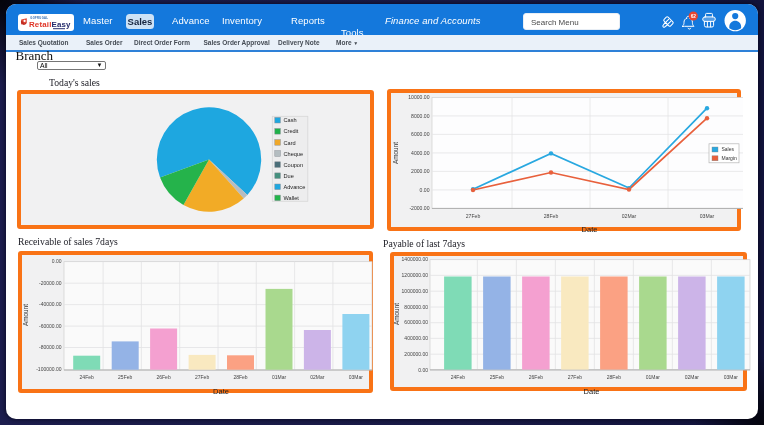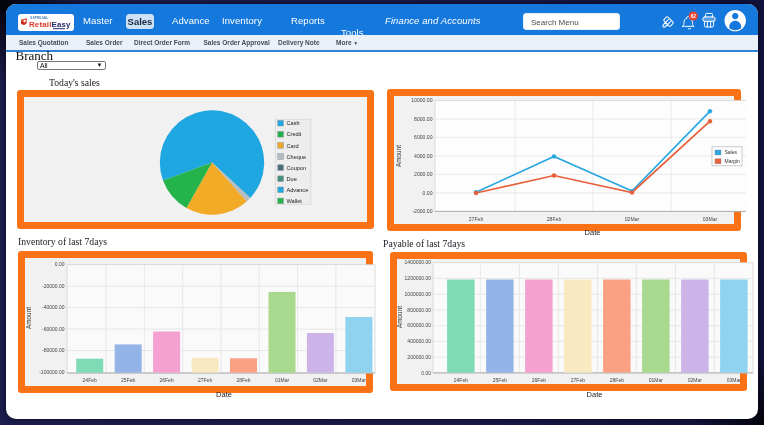--- a/index.html
+++ b/index.html
@@ -14,21 +14,21 @@
 .salespill{position:absolute;left:120px;top:10.2px;width:28px;height:15px;background:#cde2f6;border-radius:3.5px;color:#17253f;font-size:9.5px;font-weight:bold;text-align:center;line-height:15px;}
 .search{position:absolute;left:517px;top:9px;width:97px;height:17px;background:#fff;border-radius:3px;border:1px solid #e8eef5;box-sizing:border-box;}
 .search span{position:absolute;left:7px;top:3.5px;font-size:8px;color:#4a4a4a;}
 .subnav{position:absolute;left:0;top:30.5px;width:752px;height:15.5px;background:#eaf1f9;border-bottom:2px solid #2e81d8;}
 .subitem{position:absolute;top:4px;font-size:6.5px;font-weight:bold;color:#454c55;}
 .branchlbl{position:absolute;left:9.5px;top:44px;font-family:"Liberation Serif",serif;font-size:13px;color:#111;}
 .select{position:absolute;left:31px;top:56.5px;width:69px;height:9px;background:#fff;border:1px solid #767676;border-radius:2px;box-sizing:border-box;}
 .select span{position:absolute;left:2px;top:0.6px;font-size:6.8px;color:#000;}
 .select .caret{position:absolute;left:auto;right:2.5px;top:0.8px;font-size:6px;color:#111;}
 .ptitle{position:absolute;font-family:"Liberation Serif",serif;font-weight:normal;font-size:9.7px;color:#1a1a22;}
-.panel{position:absolute;background:#f1f1f2;border:7px solid #f97316;border-radius:3px;box-sizing:border-box;}
+.panel{position:absolute;background:#f1f1f2;border:4px solid #f97316;border-radius:3px;box-sizing:border-box;}
 svg{position:absolute;left:0;top:0;}
 svg text{font-family:"Liberation Sans",sans-serif;}
 </style>
 </head>
 <body>
 <div class="window">
   <div class="topbar">
     <div class="logo">
       <svg width="56" height="17" viewBox="0 0 56 17" style="position:absolute;left:0;top:0;">
         <path d="M3.2,5.6 l5.6,-1.4 l0,4.6 l-5.6,1.6 Z" fill="#e04a3a"></path>
@@ -81,21 +81,21 @@
     <div class="subitem" style="left:197.5px;">Sales Order Approval</div>
     <div class="subitem" style="left:272px;">Delivery Note</div>
     <div class="subitem" style="left:330px;">More <span style="font-size:5px;">▼</span></div>
   </div>
   <div class="branchlbl">Branch</div>
   <div class="select">
       <span>All</span>
       <span class="caret">▼</span>
     </div>
   <div class="ptitle" style="left:11px;top:73px;margin-left:32px;">Today's sales</div>
-  <div class="ptitle" style="left:12px;top:232.3px;">Inventory of last 7days</div>
+  <div class="ptitle" style="left:12px;top:232.3px;">Receivable of sales 7days</div>
   <div class="ptitle" style="left:377px;top:234.2px;">Payable of last 7days</div>
   <div class="panel" id="p1" style="left:11px;top:86px;width:357px;height:139px;">
     <svg width="355" height="137" viewBox="0 0 355 137">
       <path d="M188,65.5 L139.04,83.61 A52.2,52.2 0 1 1 226.36,100.9 Z" fill="#1ea7e0"></path>
       <path d="M188,65.5 L226.36,100.9 A52.2,52.2 0 0 1 222.73,104.47 Z" fill="#b7bcc0"></path>
       <path d="M188,65.5 L222.73,104.47 A52.2,52.2 0 0 1 162.45,111.02 Z" fill="#f2ab26"></path>
       <path d="M188,65.5 L162.45,111.02 A52.2,52.2 0 0 1 139.04,83.61 Z" fill="#25b34b"></path>
       <rect x="251.3" y="22.3" width="35.5" height="85" fill="#ededee" stroke="#d8d8d8" stroke-width="0.8"></rect>
       <g stroke="#8a9096" stroke-width="0.5">
         <rect x="253.8" y="23.4" width="5.6" height="5.6" fill="#1ea7e0"></rect>

